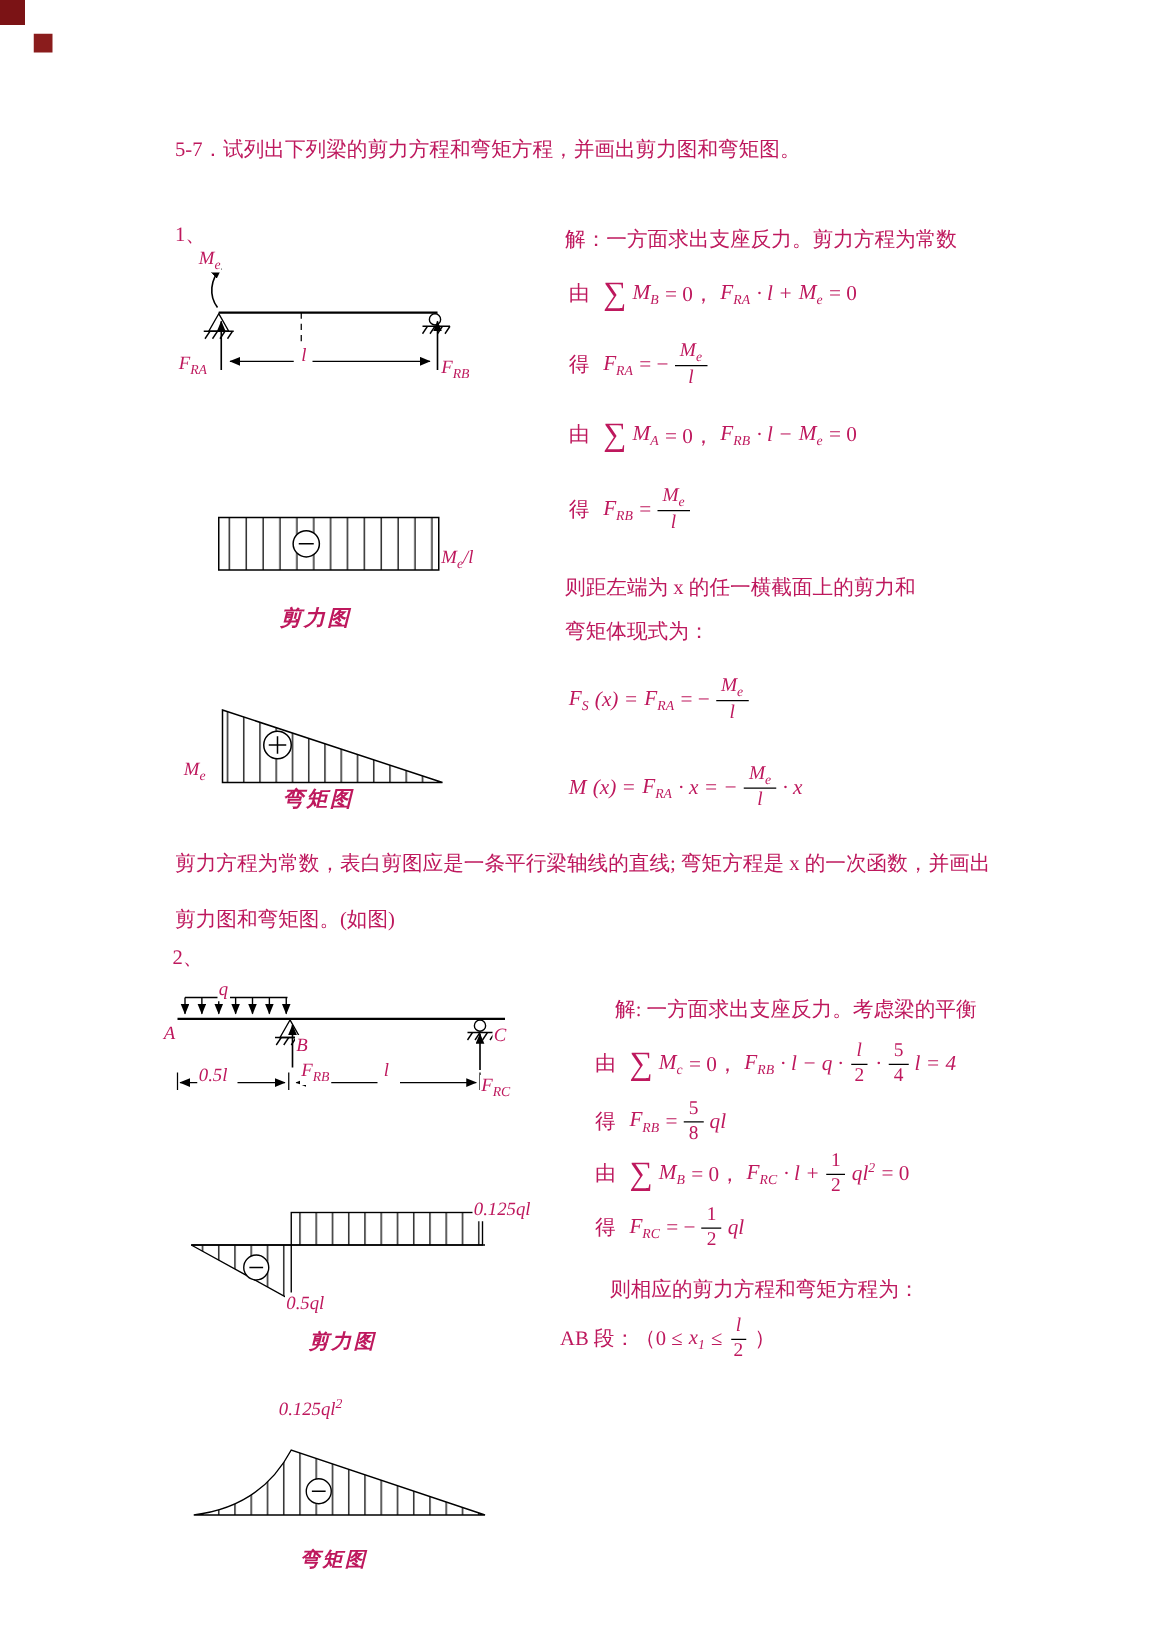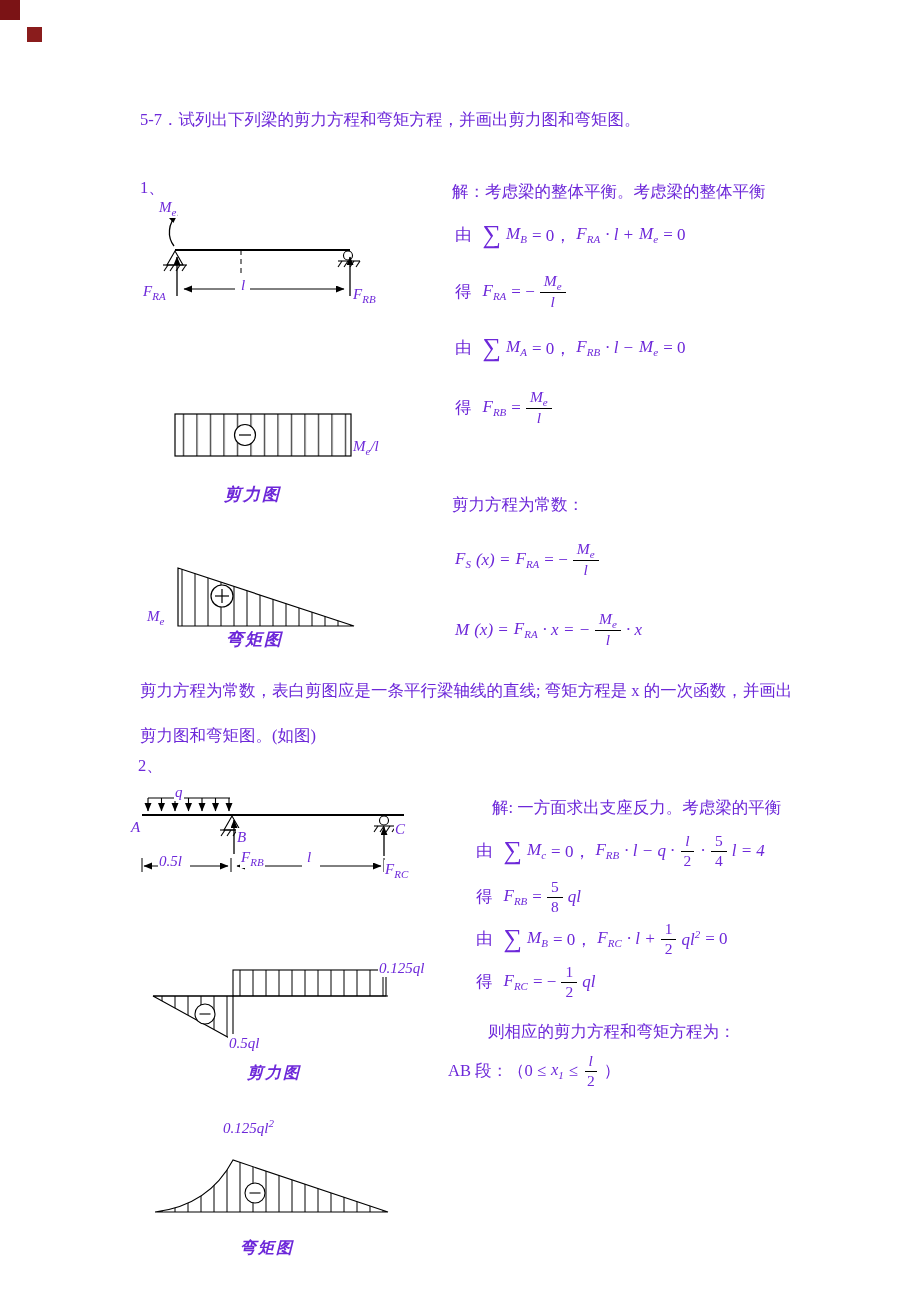--- a/index.html
+++ b/index.html
@@ -1,16 +1,16 @@
 <!DOCTYPE html>
 <html><head>
 <meta charset="utf-8">
 <style>
   html,body{margin:0;padding:0;background:#fff;}
-  #page{position:relative;width:920px;height:1302px;background:#fff;color:#6d28d9;
+  #page{position:relative;width:920px;height:1302px;background:#fff;color:#be185d;
         font-family:"Liberation Serif","DejaVu Serif",serif;overflow:hidden;}
   .abs{position:absolute;}
   .cn{position:absolute;font-size:16.5px;line-height:1.5;white-space:nowrap;}
   .para{position:absolute;font-size:16.5px;line-height:45px;white-space:normal;}
   .mi{font-style:italic;}
   .t{font-style:normal;}
   .eqrow{position:absolute;display:flex;align-items:center;gap:5px;font-size:17px;white-space:nowrap;}
   .eqrow .zh{font-style:normal;font-size:16.5px;margin-right:6px;}
   .sum{font-size:26px;line-height:1;font-style:normal;}
   sub{font-size:11px;font-style:italic;line-height:1;}
@@ -94,21 +94,21 @@
     <polygon points="28,12 204,70 28,70" fill="url(#hv2)" stroke="#000" stroke-width="1.2"></polygon>
     <g>
       <circle cx="72" cy="40" r="11" fill="#fff" stroke="#000" stroke-width="1.2"></circle>
       <line x1="65" y1="40" x2="79" y2="40" stroke="#000" stroke-width="1.2"></line>
       <line x1="72" y1="33" x2="72" y2="47" stroke="#000" stroke-width="1.2"></line>
     </g>
   </svg>
   <div class="lbl" style="left:146px;top:607px;"><i class="mi">M</i><sub>e</sub></div>
   <div class="cap" style="left:226px;top:628px;">弯矩图</div>
 
-  <div class="cn" style="left:452px;top:180px;">解：考虑梁的整体平衡。考虑梁的整体平衡</div>
+  <div class="cn" style="left:452px;top:180px;">解：一方面求出支座反力。剪力方程为常数</div>
 
   <div class="eqrow" style="left:455px;top:222px;">
     <span class="zh">由</span>
     <span class="sum">∑</span>
     <span class="var"><i class="mi">M</i><sub>B</sub></span>
     <span class="t">= 0，</span>
     <span class="var"><i class="mi">F</i><sub>RA</sub></span>
     <span class="mi">· l +</span>
     <span class="var"><i class="mi">M</i><sub>e</sub></span>
     <span class="t">= 0</span>
@@ -138,21 +138,22 @@
   <div class="eqrow" style="left:455px;top:388px;">
     <span class="zh">得</span>
     <span class="var"><i class="mi">F</i><sub>RB</sub></span>
     <span class="t">=</span>
     <span class="frac">
       <span class="num"><i class="mi">M</i><sub>e</sub></span>
       <span class="den"><i class="mi">l</i></span>
     </span>
   </div>
 
-  <div class="cn" style="left:452px;top:493px;">剪力方程为常数：</div>
+  <div class="cn" style="left:452px;top:458px;">则距左端为 x 的任一横截面上的剪力和</div>
+  <div class="cn" style="left:452px;top:493px;">弯矩体现式为：</div>
 
   <div class="eqrow" style="left:455px;top:540px;">
     <span class="var"><i class="mi">F</i><sub>S</sub></span>
     <span class="mi">(x) = </span>
     <span class="var"><i class="mi">F</i><sub>RA</sub></span>
     <span class="t">= −</span>
     <span class="frac">
       <span class="num"><i class="mi">M</i><sub>e</sub></span>
       <span class="den"><i class="mi">l</i></span>
     </span>

